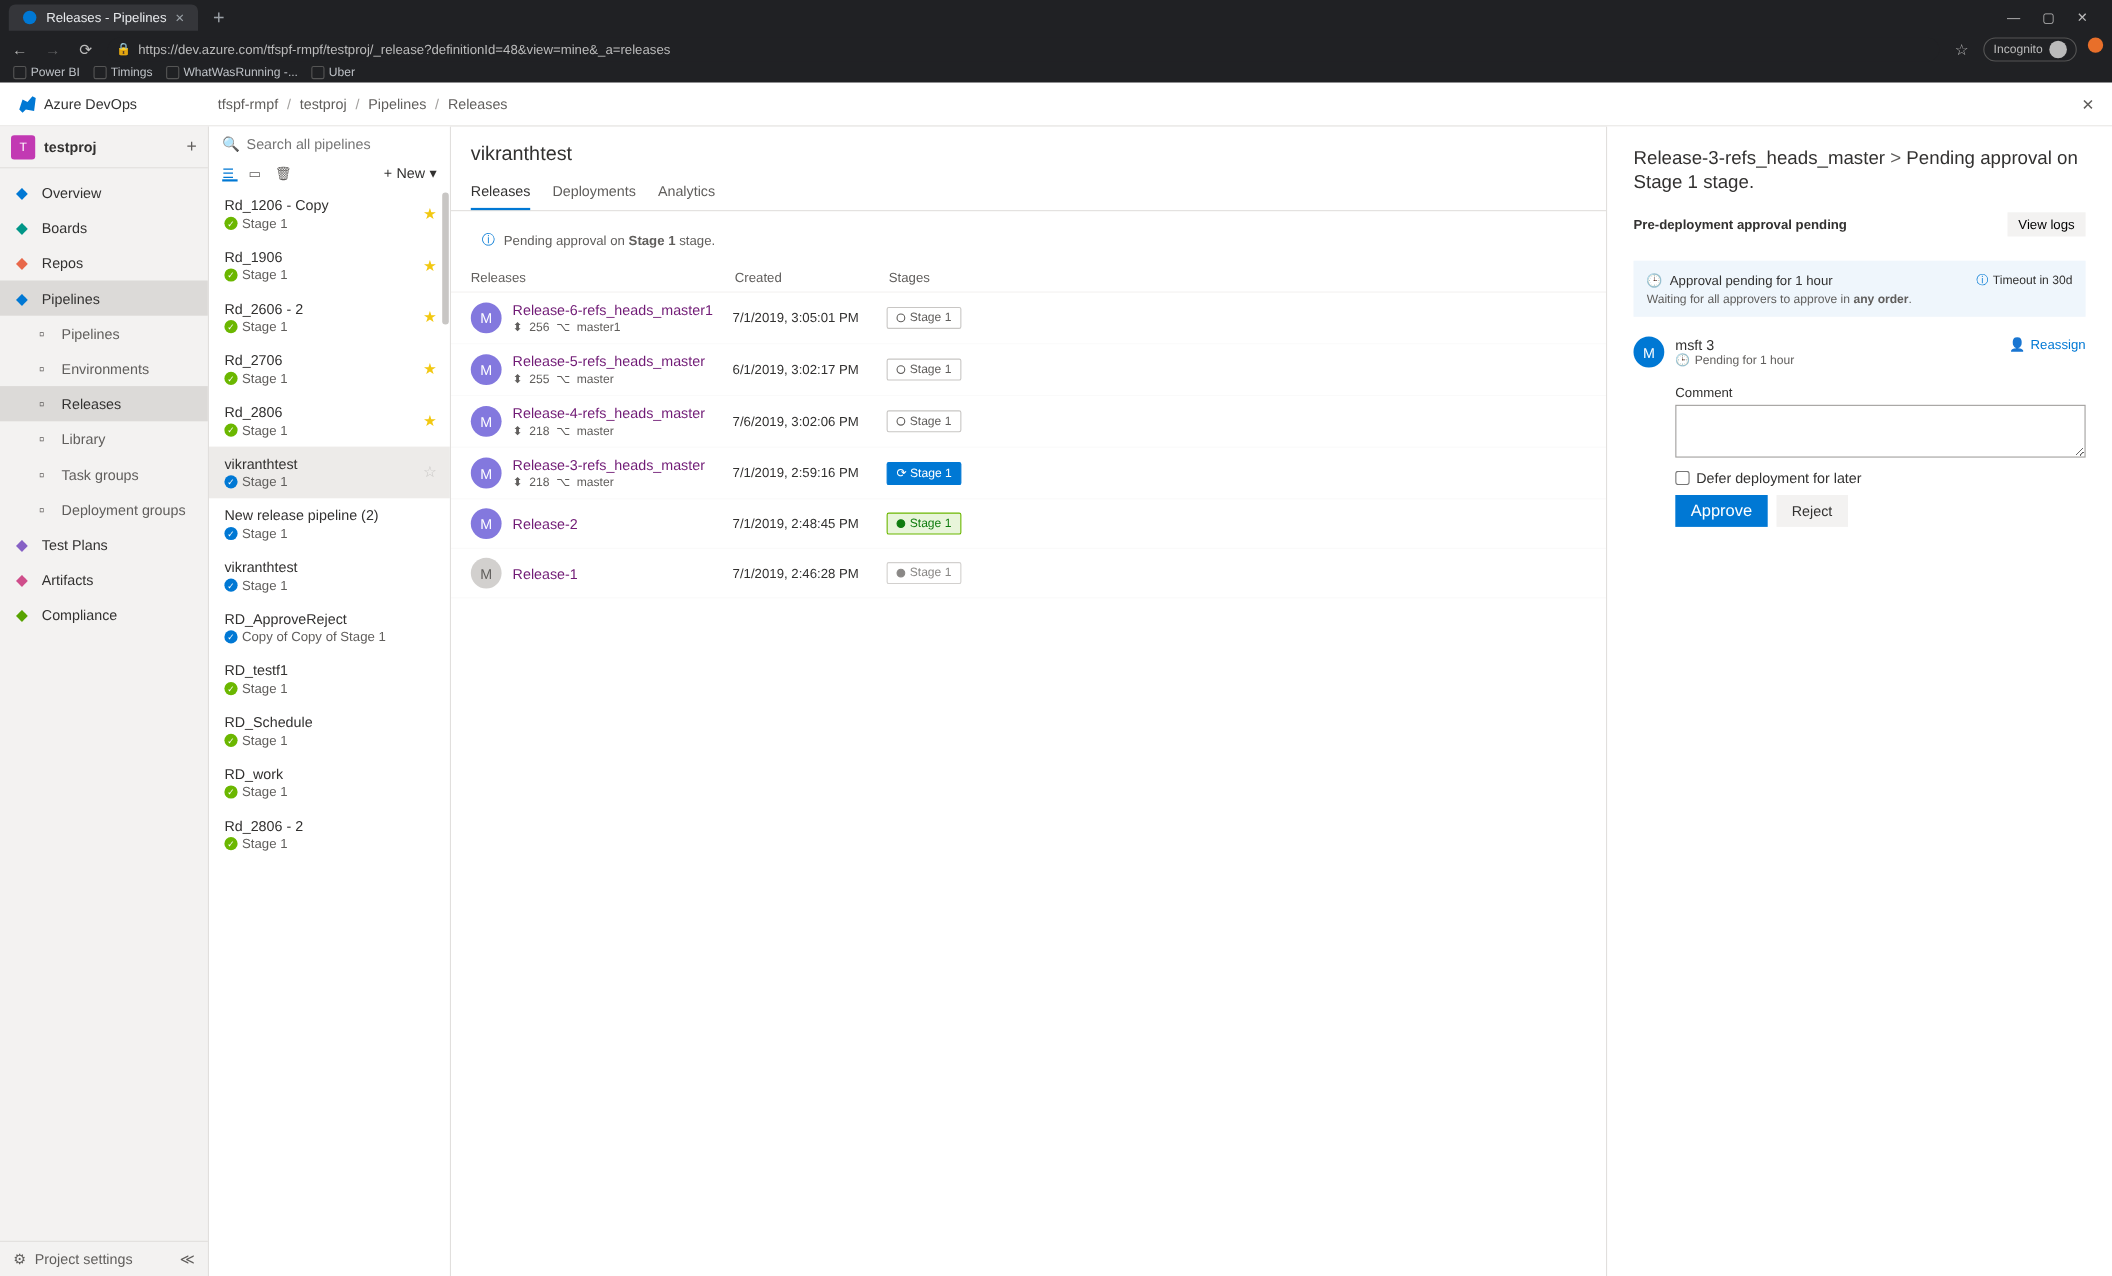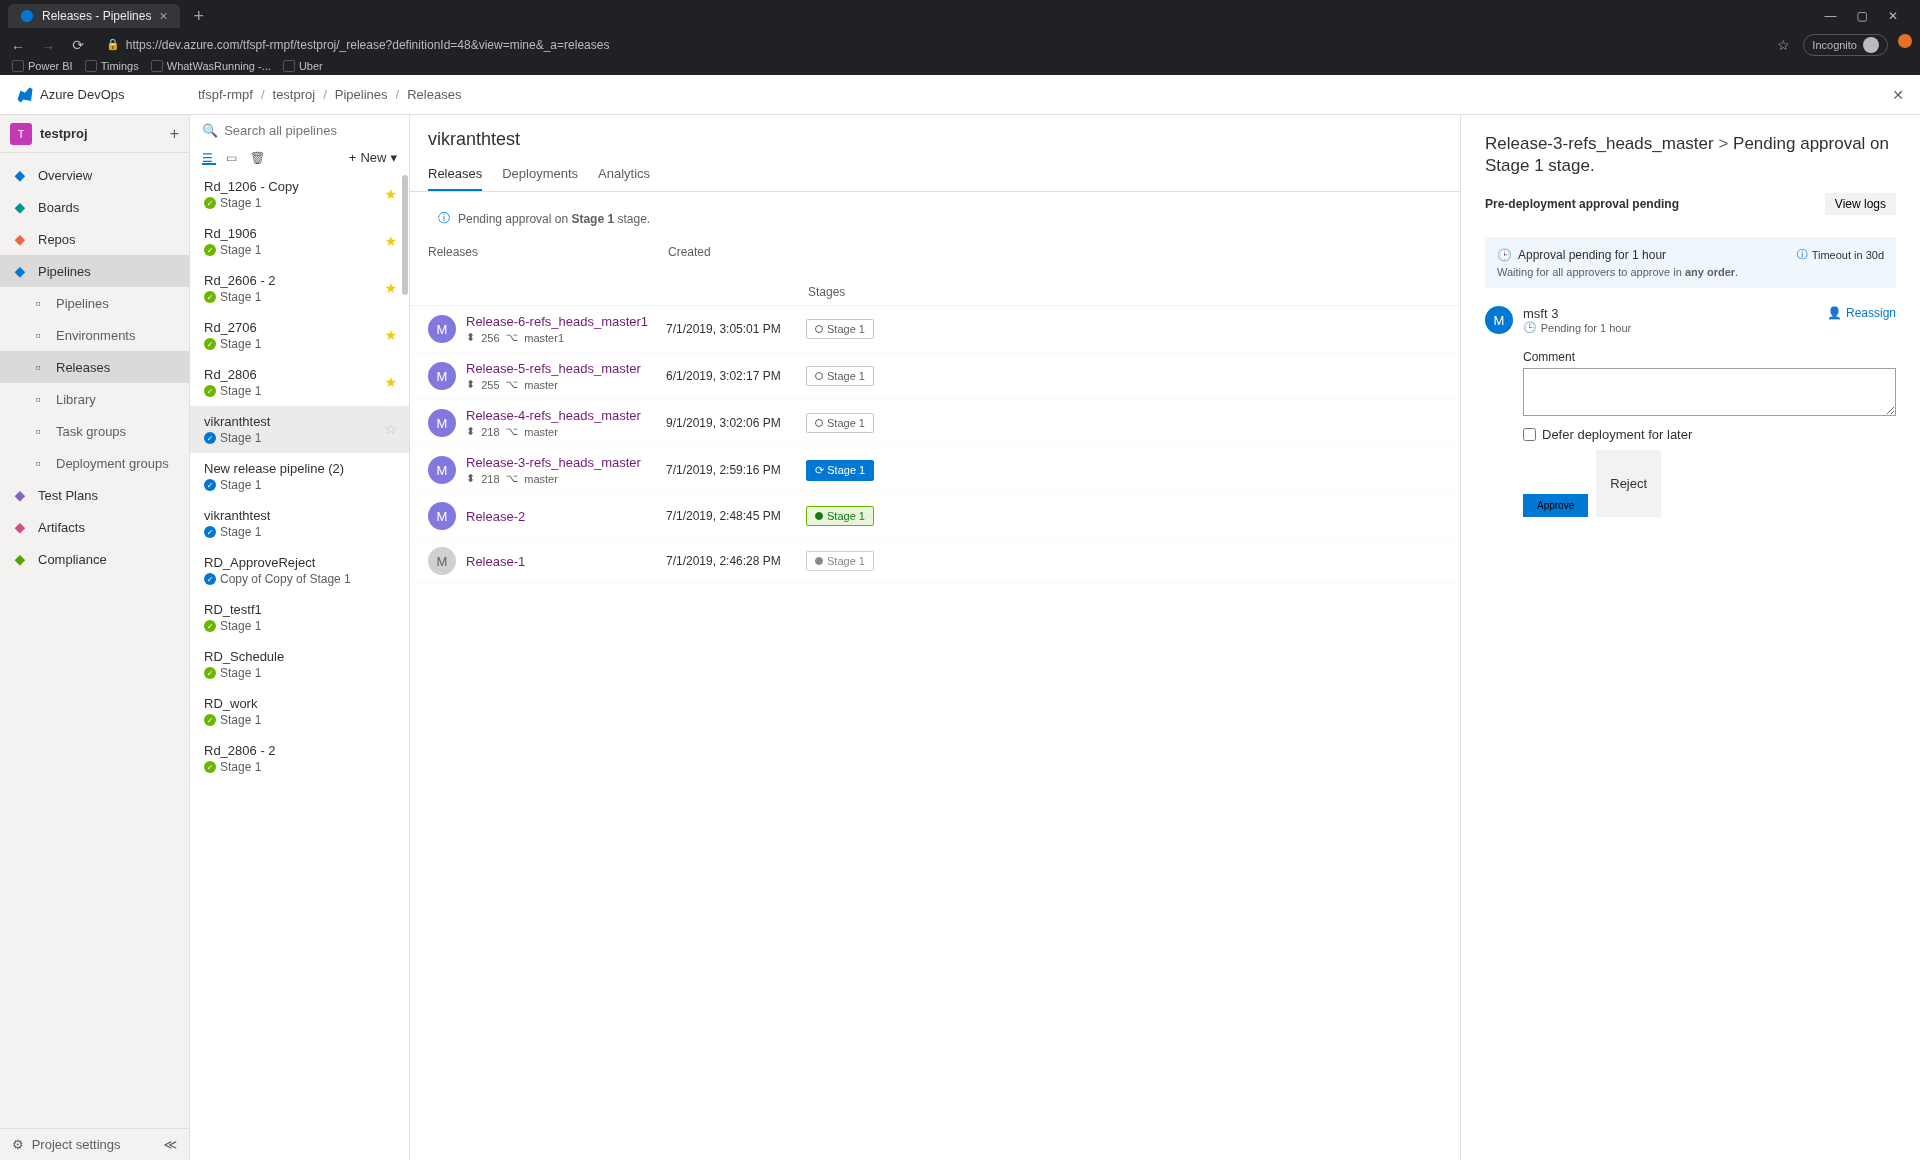--- a/index.html
+++ b/index.html
@@ -77,21 +77,21 @@
 .main-header { padding:14px 18px 0; }
 .main-title { font-size:18px; color:#323130; margin-bottom:8px; }
 .tabs { display:flex; gap:20px; border-bottom:1px solid #e1dfdd; padding: 0 18px; }
 .tab-item { padding:8px 0; font-size:13px; color:#605e5c; cursor:pointer; border-bottom:2px solid transparent; }
 .tab-item.active { color:#323130; border-bottom-color:#0078d4; }
 .info-bar { margin:12px 18px 6px; padding:6px 10px; font-size:12px; color:#605e5c; display:flex; align-items:center; gap:8px; }
 .info-icon { color:#0078d4; }
 .table-head { display:flex; padding:6px 18px; color:#605e5c; font-size:12px; border-bottom:1px solid #f3f2f1; }
 .col-rel { flex: 0 0 240px; }
 .col-created { flex: 0 0 140px; }
-.col-stages { flex:1;margin-top:40px; }
+.col-stages { flex:1; }
 .rel-list { flex:1; overflow:auto; }
 .rel-row { display:flex; align-items:center; padding:8px 18px; border-bottom:1px solid #fafafa; }
 .rel-avatar { width:28px; height:28px; background:#8378de; color:#fff; border-radius:50%; display:flex; align-items:center; justify-content:center; margin-right:10px; font-size:13px; flex-shrink:0; }
 .rel-avatar.gray { background:#d2d0ce; color:#605e5c; }
 .rel-info { width:200px; }
 .rel-name { color:#701a75; font-size:13px; cursor:pointer; }
 .rel-meta { font-size:11px; color:#605e5c; display:flex; align-items:center; gap:6px; margin-top:2px; }
 .rel-created { width:140px; font-size:12px; color:#323130; }
 .stage-chip { font-size:11px; padding:3px 8px; border:1px solid #d2d0ce; border-radius:2px; color:#605e5c; display:inline-flex; align-items:center; gap:4px; }
 .stage-chip.pending { border-color:#c8c6c4; }
@@ -117,21 +117,21 @@
 .ap-user-avatar { width:28px; height:28px; background:#0078d4; color:#fff; border-radius:50%; display:flex; align-items:center; justify-content:center; font-size:13px; }
 .ap-user-info { flex:1; }
 .ap-user-name { font-size:13px; }
 .ap-user-status { font-size:11px; color:#605e5c; display:flex; align-items:center; gap:4px; }
 .reassign { color:#0078d4; font-size:12px; display:flex; align-items:center; gap:4px; cursor:pointer; }
 .comment-section { margin-left:38px; margin-top:4px; }
 .comment-label { font-size:12px; margin-bottom:4px; }
 .comment-box { width:100%; height:48px; border:1px solid #a19f9d; resize:vertical; padding:4px; font-size:12px; }
 .defer-row { display:flex; align-items:center; gap:6px; margin-top:8px; }
 .actions { display:flex; gap:8px; margin-top:8px; }
-.btn-approve { background:#0078d4; color:#000000; border:none; padding:6px 14px; font-size:10px; cursor:pointer;margin-top:44px; }
+.btn-approve { background:#0078d4; color:#ffffff; border:none; padding:6px 14px; font-size:15px; cursor:pointer; }
 .btn-reject { background:#fff; color:#323130; border:none; padding:6px 14px; font-size:13px; cursor:pointer; background:#f3f2f1; }
 </style>
 </head>
 <body>
 
 <div class="browser-chrome">
   <div class="tab-bar">
     <div class="tab">
       <svg class="favicon" viewBox="0 0 16 16">
           <circle cx="8" cy="8" r="7" fill="#0078d4"></circle>
@@ -389,21 +389,21 @@
             </div>
             <div class="rel-created">6/1/2019, 3:02:17 PM</div>
             <div><span class="stage-chip pending"><span class="chip-dot"></span>Stage 1</span></div>
           </div>
           <div class="rel-row">
             <div class="rel-avatar">M</div>
             <div class="rel-info">
               <div class="rel-name">Release-4-refs_heads_master</div>
               <div class="rel-meta"><span>⬍</span>218 <span>⌥</span>master</div>
             </div>
-            <div class="rel-created">9/1/2019, 3:02:06 PM</div>
+            <div class="rel-created">7/6/2019, 3:02:06 PM</div>
             <div><span class="stage-chip pending"><span class="chip-dot"></span>Stage 1</span></div>
           </div>
           <div class="rel-row">
             <div class="rel-avatar">M</div>
             <div class="rel-info">
               <div class="rel-name">Release-3-refs_heads_master</div>
               <div class="rel-meta"><span>⬍</span>218 <span>⌥</span>master</div>
             </div>
             <div class="rel-created">7/1/2019, 2:59:16 PM</div>
             <div><span class="stage-chip active">⟳ Stage 1</span></div>

